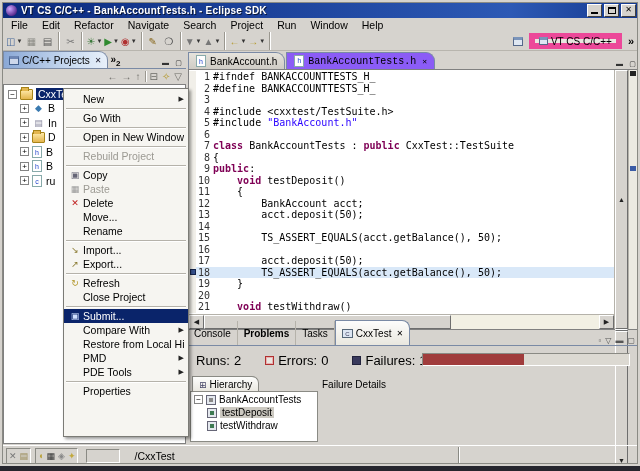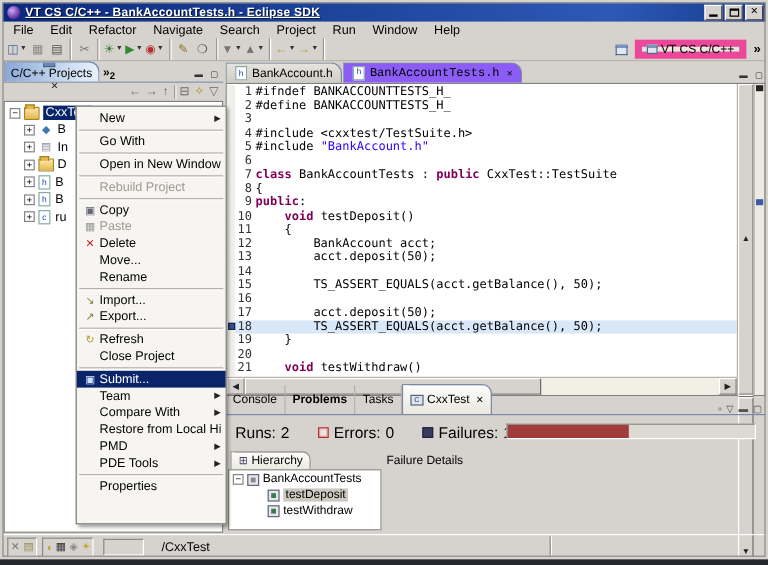--- a/index.html
+++ b/index.html
@@ -7,21 +7,21 @@
   body { font-family:"Liberation Sans","DejaVu Sans",sans-serif; font-size:10.5px; color:#000; background:#d6d3ce; position:relative; }
   .abs { position:absolute; }
 
   
   #titlebar { left:2px; top:2px; width:636px; height:16px;
     background:linear-gradient(90deg,#0b2a7e 0%,#2d59b5 80%,#14398f 100%);
     display:flex; align-items:center; padding:0 2px; }
   #titlebar .ticon { width:11px; height:11px; border-radius:50%;
     background:radial-gradient(circle at 35% 35%,#cfa6ff,#5a2d91 70%,#2a1145); margin:0 4px 0 2px; }
   #titlebar .ttext { color:#fff; font-weight:bold; font-size:10px; letter-spacing:.2px;
-    text-shadow:1px 1px 0 #000a; flex:1; white-space:nowrap; overflow:hidden;text-decoration:underline; }
+    text-shadow:1px 1px 0 #000a; flex:1; white-space:nowrap; overflow:hidden; }
   .winbtn { width:15px; height:13px; background:#d6d3ce; border:1px solid;
     border-color:#fff #404040 #404040 #fff; margin-left:2px; display:flex;
     align-items:center; justify-content:center; font-size:8px; line-height:1; color:#000; }
   .winbtn .minbar { width:7px; height:2px; background:#000; margin-top:6px; }
   .winbtn .maxbox { width:8px; height:7px; border:1px solid #000; border-top:2px solid #000; }
 
   
   #menubar { left:2px; top:18px; width:636px; height:14px; display:flex; align-items:center; padding-left:2px; }
   .menu-item { padding:0 7px; height:13px; line-height:13px; }
 
@@ -37,21 +37,21 @@
   .persp-btn { display:flex; align-items:center; border:6px solid #ec4899; background:#e9e7e0;
     height:16px; padding:0 4px; margin-left:3px; font-size:10px; }
   .persp-btn .pic { width:9px; height:8px; border:1px solid #55688a; background:#dfe7f2; margin-right:3px; border-top:3px solid #7b94ba; }
   #tb-overflow { font-weight:bold; margin-left:6px; font-size:11px; }
 
   
   #leftview { left:3px; top:52px; width:183px; height:392px; }
   .viewtabs { height:17px; display:flex; align-items:flex-end; border-bottom:1px solid #7a8aa5; }
   .vtab { display:flex; align-items:center; height:17px; padding:0 5px;
     background:linear-gradient(90deg,#8aa8d6,#cfdff2 70%,#e8f0fa);
-    border:1px solid #7a8aa5; border-bottom:none; border-top-right-radius:9px; font-size:10px;flex-direction:column; }
+    border:1px solid #7a8aa5; border-bottom:none; border-top-right-radius:9px; font-size:10px; }
   .vtab .vicon { width:10px; height:9px; background:#cdd7ea; border:1px solid #44608c; margin-right:3px; border-top:3px solid #6d86b4; }
   .vtab .x { margin-left:5px; font-size:8px; color:#223; }
   .viewtabs .ovf { font-weight:bold; font-size:10px; margin-left:3px; }
   .viewtabs .ovfc { font-size:8px; vertical-align:sub; }
   .viewtabs .winbtns { margin-left:auto; display:flex; gap:2px; padding:2px 2px 0 0; }
   .mini { width:11px; height:10px; font-size:7px; line-height:9px; text-align:center; color:#333; }
   .viewtb { height:15px; display:flex; justify-content:flex-end; align-items:center; gap:4px; padding:0 4px;
     background:#d6d3ce; }
   .viewtb .vtbtn { font-size:10px; color:#6b6b66; }
   .viewtb .sep { width:1px; height:11px; background:#9a978f; box-shadow:1px 0 0 #fff; }
@@ -133,21 +133,21 @@
   #progfill { height:100%; background:#a03c3c; }
   #hier-tab { position:absolute; left:4px; top:46px; height:16px; display:flex; align-items:center;
     padding:0 6px; border:1px solid #8a8a84; border-bottom:none; background:linear-gradient(#fdfdfc,#e9e7df);
     border-top-right-radius:7px; font-size:10px; }
   #hier-tab .hic { font-size:9px; margin-right:3px; color:#446; }
   #fail-label { position:absolute; left:134px; top:49px; font-size:10px; }
   #btree { position:absolute; left:2px; top:61px; width:128px; height:51px; background:#fff; border:1px solid #8a8a84; padding-top:1px; }
   .btrow { display:flex; align-items:center; height:13px; font-size:10px; white-space:nowrap; }
   .btrow .expander { width:9px; height:9px; border:1px solid #848484; font-size:8px; line-height:7px;
     text-align:center; margin:0 3px; flex:none; }
-  .btrow.child { padding-left:32px; }
+  .btrow.child { padding-left:16px; }
   .btrow .tic { width:10px; height:10px; border:1px solid #667; background:#e4e8ee; margin-right:3px; flex:none; position:relative; }
   .btrow .tic:after { content:""; position:absolute; left:2px; top:2px; width:4px; height:4px; background:#3d7a52; }
   .btrow .tic.cls:after { background:#888; }
   .btrow .bsel { background:#ccc9c1; padding:0 2px; }
   #fdetails { position:absolute; left:132px; top:61px; width:314px; height:51px; background:#fff;
     border:1px solid #8a8a84; padding:3px 4px; display:flex; align-items:flex-start; }
   #fdetails .fic { width:9px; height:9px; background:#39395c; border:1px solid #222; margin:1px 4px 0 0; flex:none; }
   #fdetails .ftext { font-size:10px; line-height:12px; }
 
   
@@ -523,25 +523,20 @@
       <span class="mic"></span>
       <span class="mlabel">Close Project</span>
     </div>
     <div class="msep"></div>
     <div class="mrow hl">
       <span class="mic" style="color: rgb(207, 224, 255);">▣</span>
       <span class="mlabel">Submit...</span>
     </div>
     <div class="mrow">
       <span class="mic"></span>
-      <span class="mlabel">Team</span>
-      <span class="arrow">▶</span>
-    </div>
-    <div class="mrow">
-      <span class="mic"></span>
       <span class="mlabel">Compare With</span>
       <span class="arrow">▶</span>
     </div>
     <div class="mrow">
       <span class="mic"></span>
       <span class="mlabel">Restore from Local History...</span>
     </div>
     <div class="mrow">
       <span class="mic"></span>
       <span class="mlabel">PMD</span>

